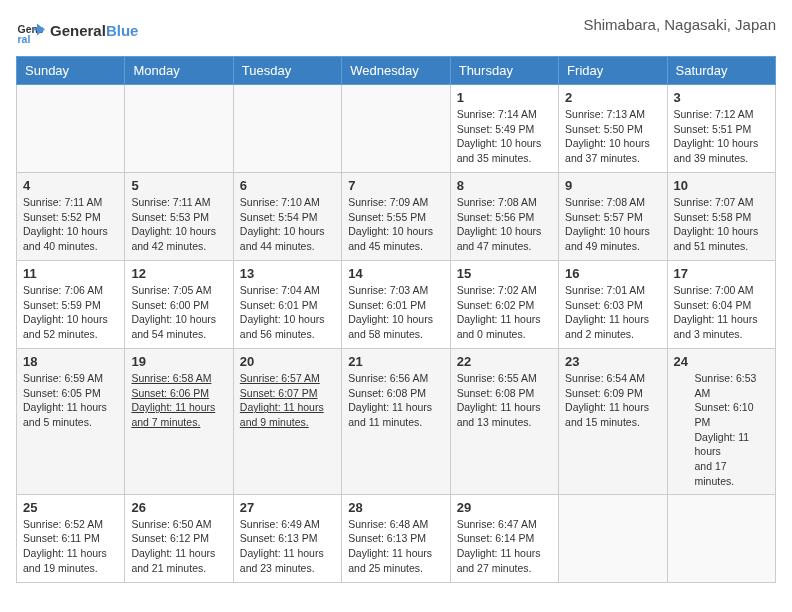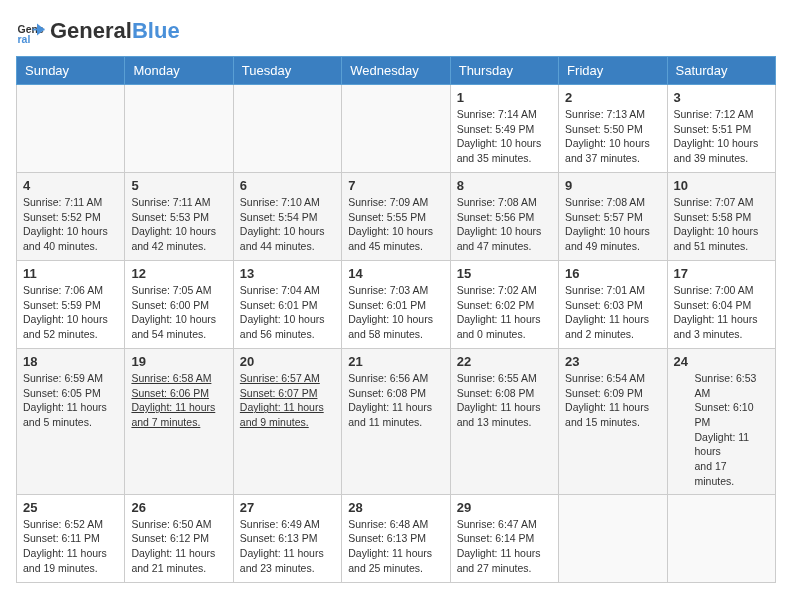--- a/index.html
+++ b/index.html
@@ -87,26 +87,27 @@
 
 <div class="header-section">
   <div class="logo">
     <svg class="logo-icon" viewBox="0 0 40 40" xmlns="http://www.w3.org/2000/svg">
       <text x="2" y="22" font-size="14" font-weight="bold" fill="#333">Gene</text>
       <text x="2" y="36" font-size="14" font-weight="bold" fill="#4a90d9">ral</text>
       <polygon points="28,10 38,18 28,26" fill="#4a90d9"></polygon>
       <line x1="22" y1="18" x2="38" y2="18" stroke="#4a90d9" stroke-width="2.5"></line>
     </svg>
     <div>
-      <div style="font-size:22px; font-weight:bold; line-height:1.1;">
+      <div style="font-size:15px; font-weight:bold; line-height:1.1;">
         <span style="color:#333">General</span><span style="color:#4a90d9">Blue</span>
       </div>
     </div>
   </div>
   <div class="title-section">
+    <div class="calendar-subtitle">Shimabara, Nagasaki, Japan</div>
   </div>
 </div>
 
 <table class="calendar-table">
   <thead>
     <tr>
     <th>Sunday</th>
         <th>Monday</th>
         <th>Tuesday</th>
         <th>Wednesday</th>

